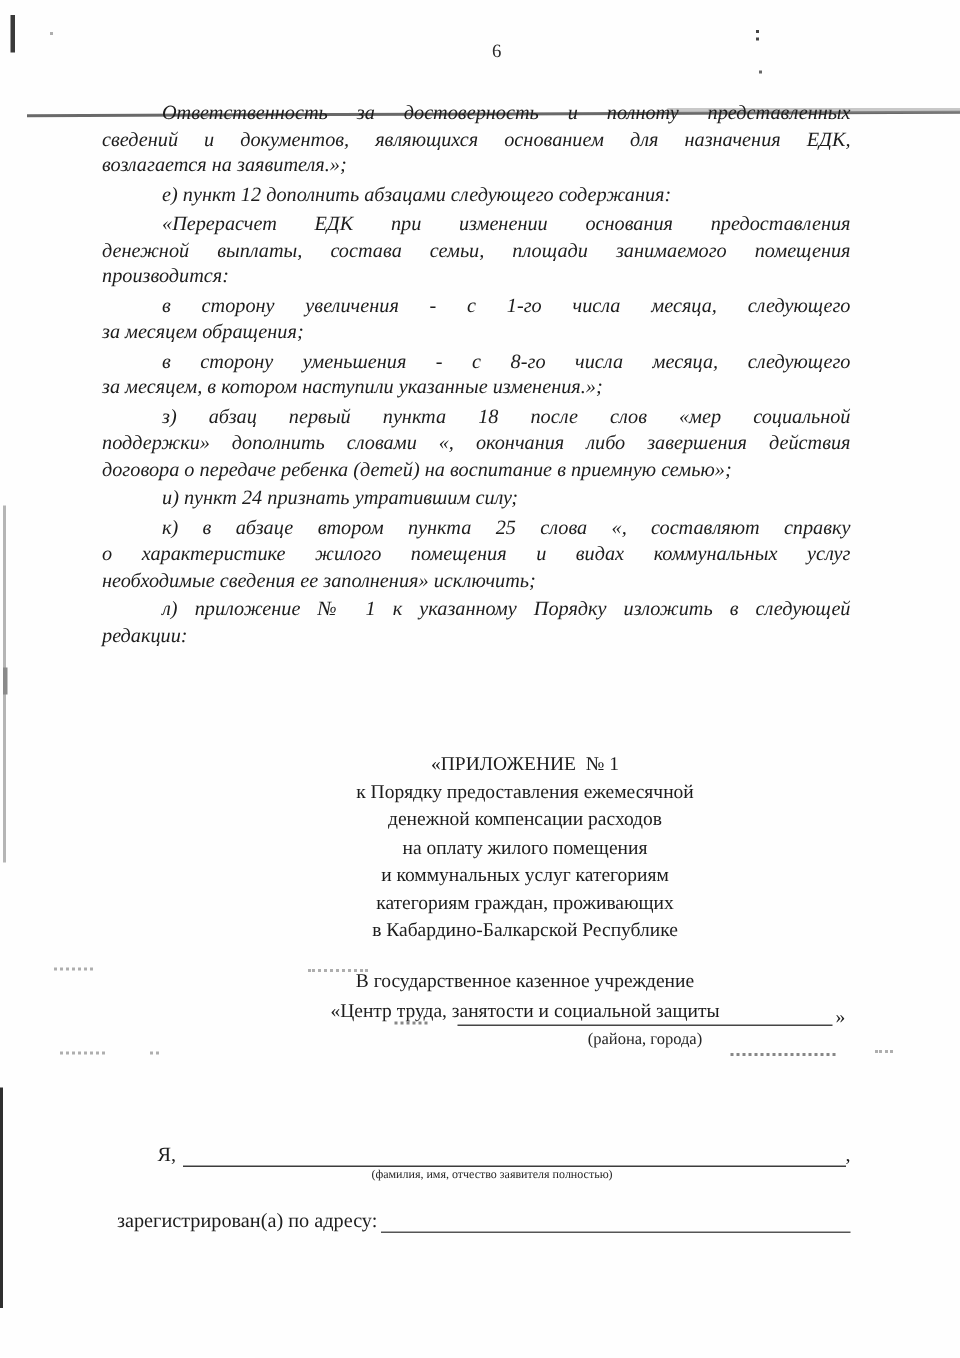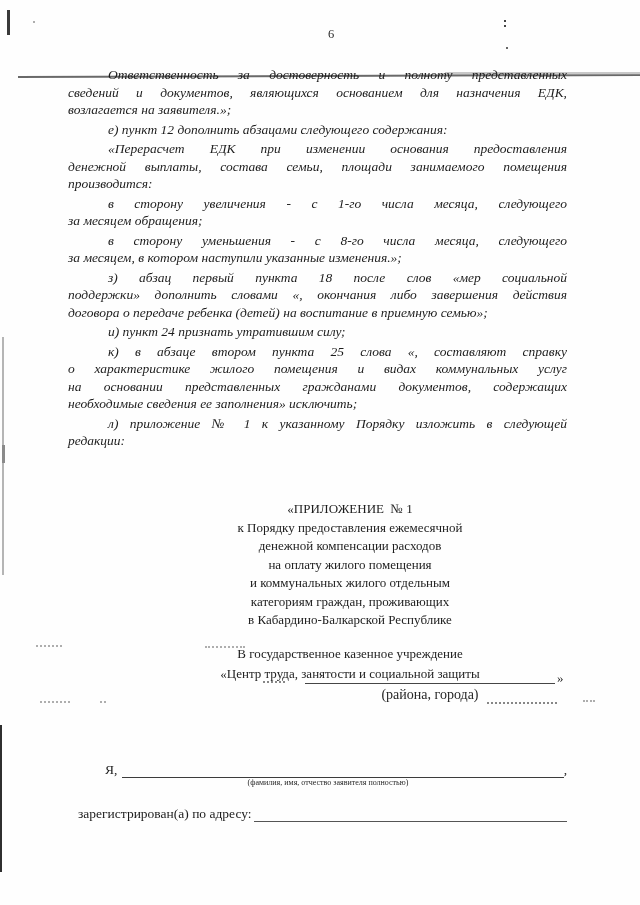--- a/index.html
+++ b/index.html
@@ -63,21 +63,21 @@
   .addr-quote {
     position: absolute;
     left: 557px; top: 670px;
     font-size: 13px;
   }
   .addr-caption {
     position: absolute;
     left: 305px; top: 687px;
     width: 250px;
     text-align: center;
-    font-size: 14px;
+    font-size: 11px;
     color: #262626;
   }
 
   .statement-title {
     position: absolute;
     left: 27px; top: 737px;
     width: 610px;
     text-align: center;
     font-size: 14px;
     letter-spacing: 1px;
@@ -208,35 +208,34 @@
         <div class="line">з) абзац первый пункта 18 после слов «мер социальной</div>
         <div class="line">поддержки» дополнить словами «, окончания либо завершения действия</div>
         <div class="line">договора о передаче ребенка (детей) на воспитание в приемную семью»;</div>
       </div>
       <div class="para">
         <div class="line">и) пункт 24 признать утратившим силу;</div>
       </div>
       <div class="para">
         <div class="line">к) в абзаце втором пункта 25 слова «, составляют справку</div>
         <div class="line">о характеристике жилого помещения и видах коммунальных услуг</div>
-        <div class="line">на основании представленных гражданами документов, содержащих</div>
         <div class="line">необходимые сведения ее заполнения» исключить;</div>
       </div>
       <div class="para">
         <div class="line">л) приложение № 1 к указанному Порядку изложить в следующей</div>
         <div class="line">редакции:</div>
       </div>
     </div>
 
   <div class="appendix">
       <div class="app-line">«ПРИЛОЖЕНИЕ  № 1</div>
       <div class="app-line">к Порядку предоставления ежемесячной</div>
       <div class="app-line">денежной компенсации расходов</div>
       <div class="app-line">на оплату жилого помещения</div>
-      <div class="app-line">и коммунальных жилого отдельным</div>
+      <div class="app-line">и коммунальных услуг категориям</div>
       <div class="app-line">категориям граждан, проживающих</div>
       <div class="app-line">в Кабардино-Балкарской Республике</div>
     </div>
 
   <div class="addressee">
       <div>В государственное казенное учреждение</div>
       <div>«Центр труда, занятости и социальной защиты</div>
     </div>
   <div class="addr-blank"></div>
   <div class="addr-quote">»</div>

